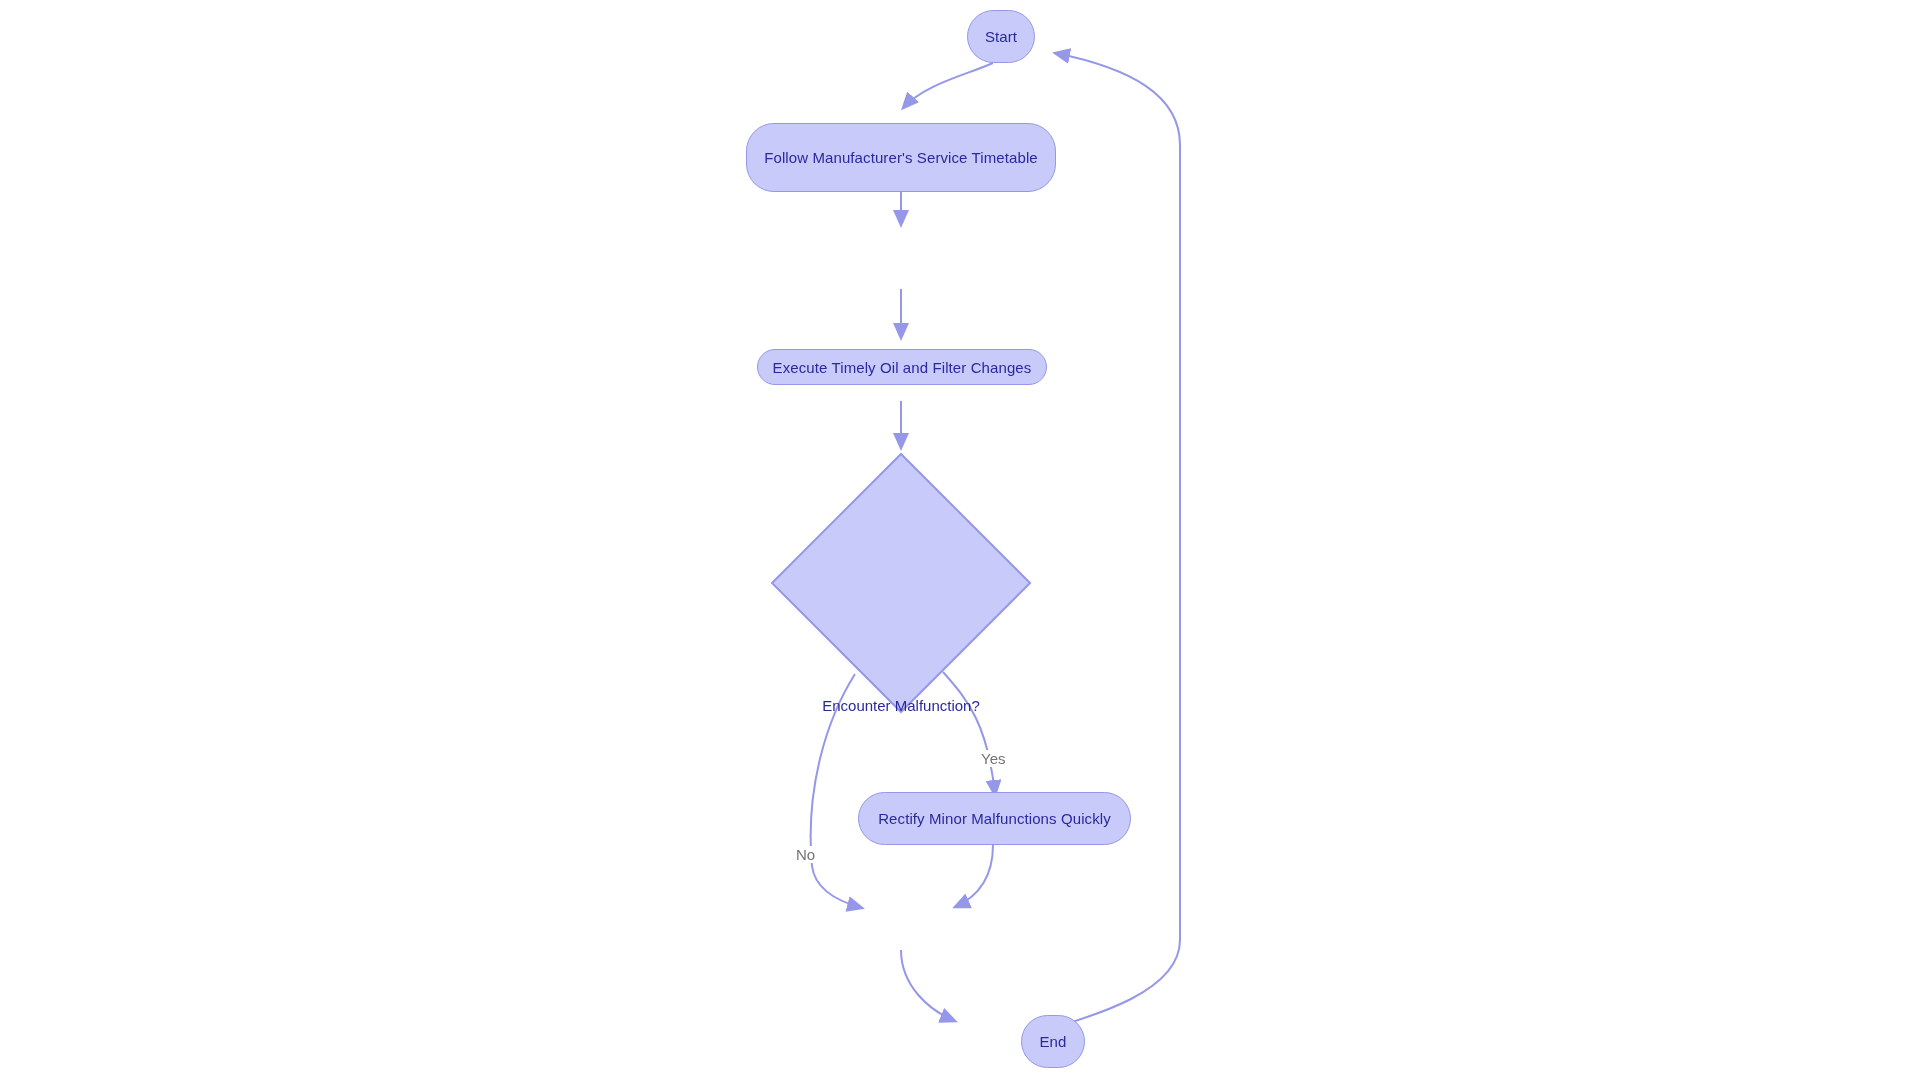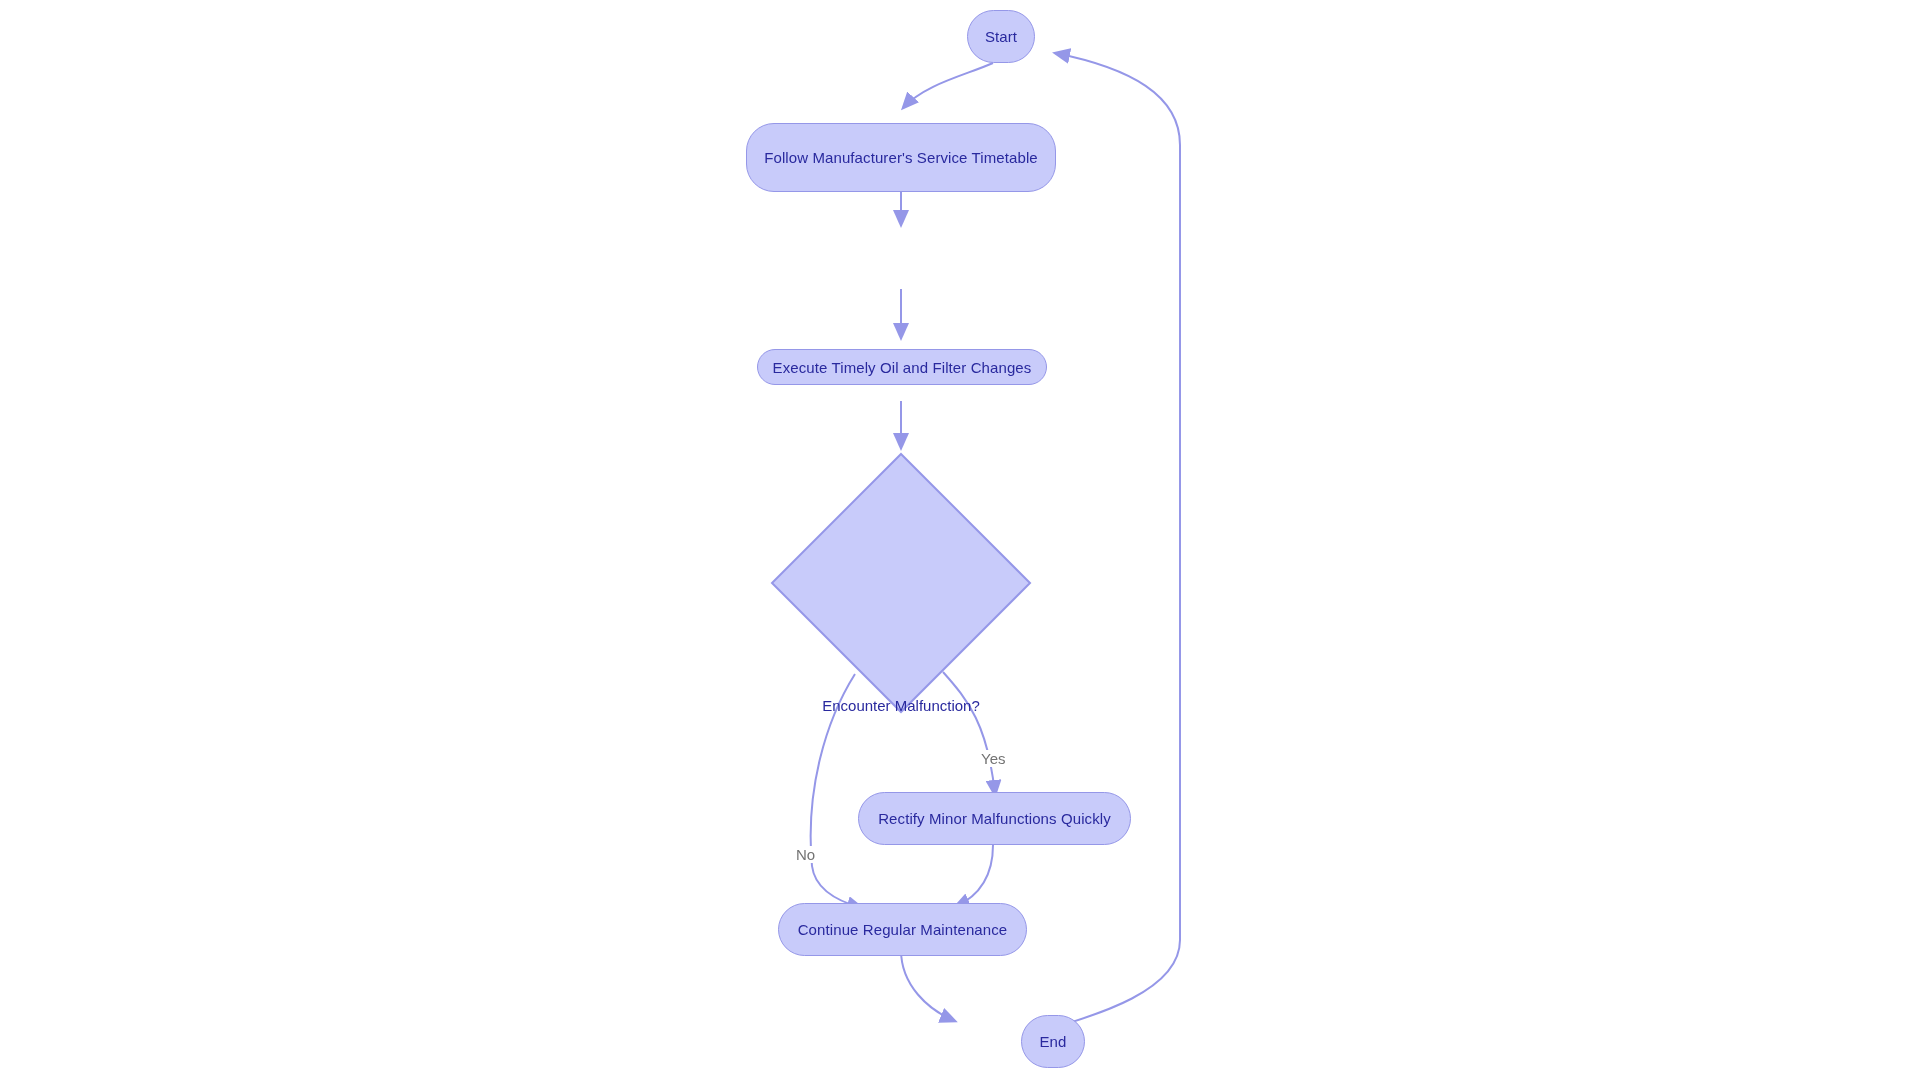--- a/index.html
+++ b/index.html
@@ -129,23 +129,20 @@
     <svg class="decision-shape" width="262" height="262" viewBox="0 0 262 262" xmlns="http://www.w3.org/2000/svg">
       <polygon points="131,2 260,131 131,260 2,131" fill="#c8cbfa" stroke="#9597e8" stroke-width="2"></polygon>
     </svg>
     <span class="decision-label">Encounter Malfunction?</span>
   </div>
 
   <div class="node node-stadium" style="left:858px; top:792px; width:273px; height:53px;">
     <span class="node-label">Rectify Minor Malfunctions Quickly</span>
   </div>
 
-  <div class="node node-stadium" style="left:778px; top:903px; width:249px; height:53px;">
-    <span class="node-label">Continue Regular Maintenance</span>
-  </div>
 
   <div class="node node-terminal" style="left:1021px; top:1015px; width:64px; height:53px;">
     <span class="node-label">End</span>
   </div>
 
   <div class="edge-label" style="left:978px; top:750px;">Yes</div>
 
   <div class="edge-label" style="left:793px; top:808px;margin-top:38px;">No</div>
 
 </div>

